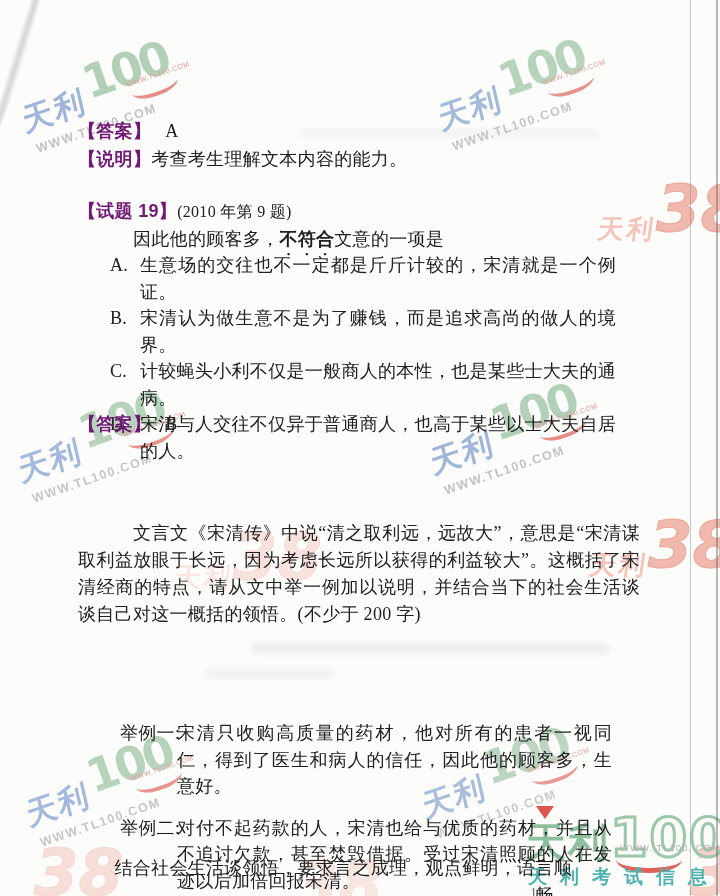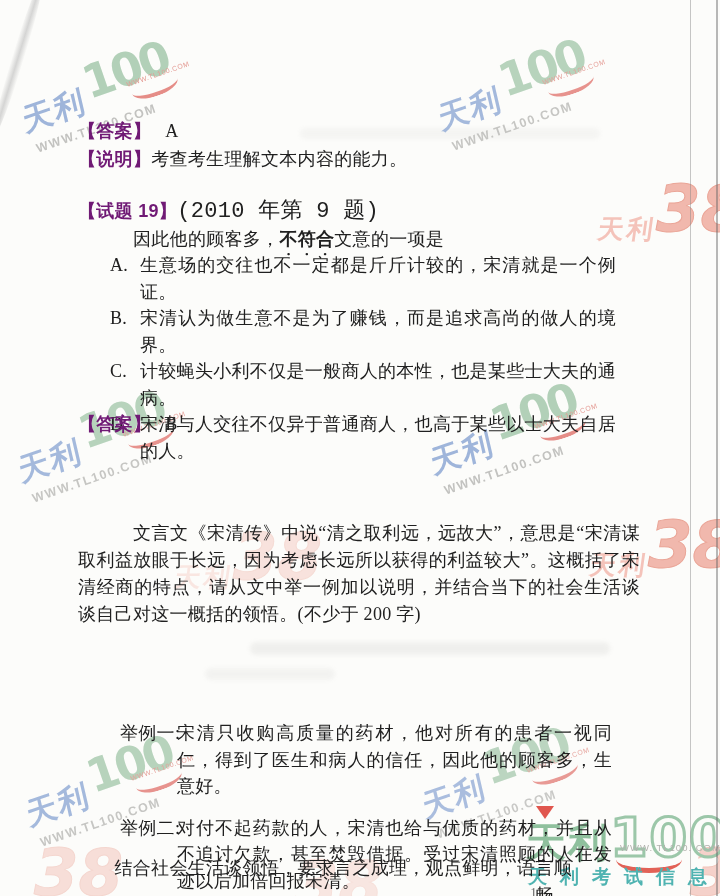--- a/index.html
+++ b/index.html
@@ -70,21 +70,21 @@
     font-family:"Liberation Sans","DejaVu Sans",sans-serif;font-weight:bold;font-size:19px;
     color:#4fb3b1;letter-spacing:13px;}
   .page-num{position:absolute;left:530px;top:886px;z-index:2;font-size:14px;color:#6b6b6b;}
 
   
   .content{position:absolute;left:78px;top:0;width:562px;z-index:5;font-size:18px;
     letter-spacing:.3px;color:#202020;}
   .row{position:absolute;left:0;line-height:27px;margin:0;width:562px;}
   .lbl{font-family:"Liberation Sans","DejaVu Sans",sans-serif;font-weight:bold;color:#701a75;text-align:right;}
   .val{margin-left:14px;}
-  .qh-rest{font-size:22px;font-family:Liberation Mono, monospace;}
+  .qh-rest{font-size:16px;}
   .indent{text-indent:55px;}
   .para{text-align:justify;line-height:27px;font-family:Liberation Serif, serif;}
   .emph{-webkit-text-emphasis:dot #202020;text-emphasis:dot #202020;
     -webkit-text-emphasis-position:under;text-emphasis-position:under right;font-weight:bold;}
   .opts{left:32px;width:506px;}
   .opt{position:relative;padding-left:30px;line-height:26.5px;text-align:justify;}
   .opt-letter{position:absolute;left:0;top:0;}
   .part-label{left:17px;}
   .example{position:relative;left:42px;width:492px;padding-left:57px;line-height:26.5px;text-align:justify;box-sizing:border-box;}
   .example .ex-label{position:absolute;left:0;top:0;}

